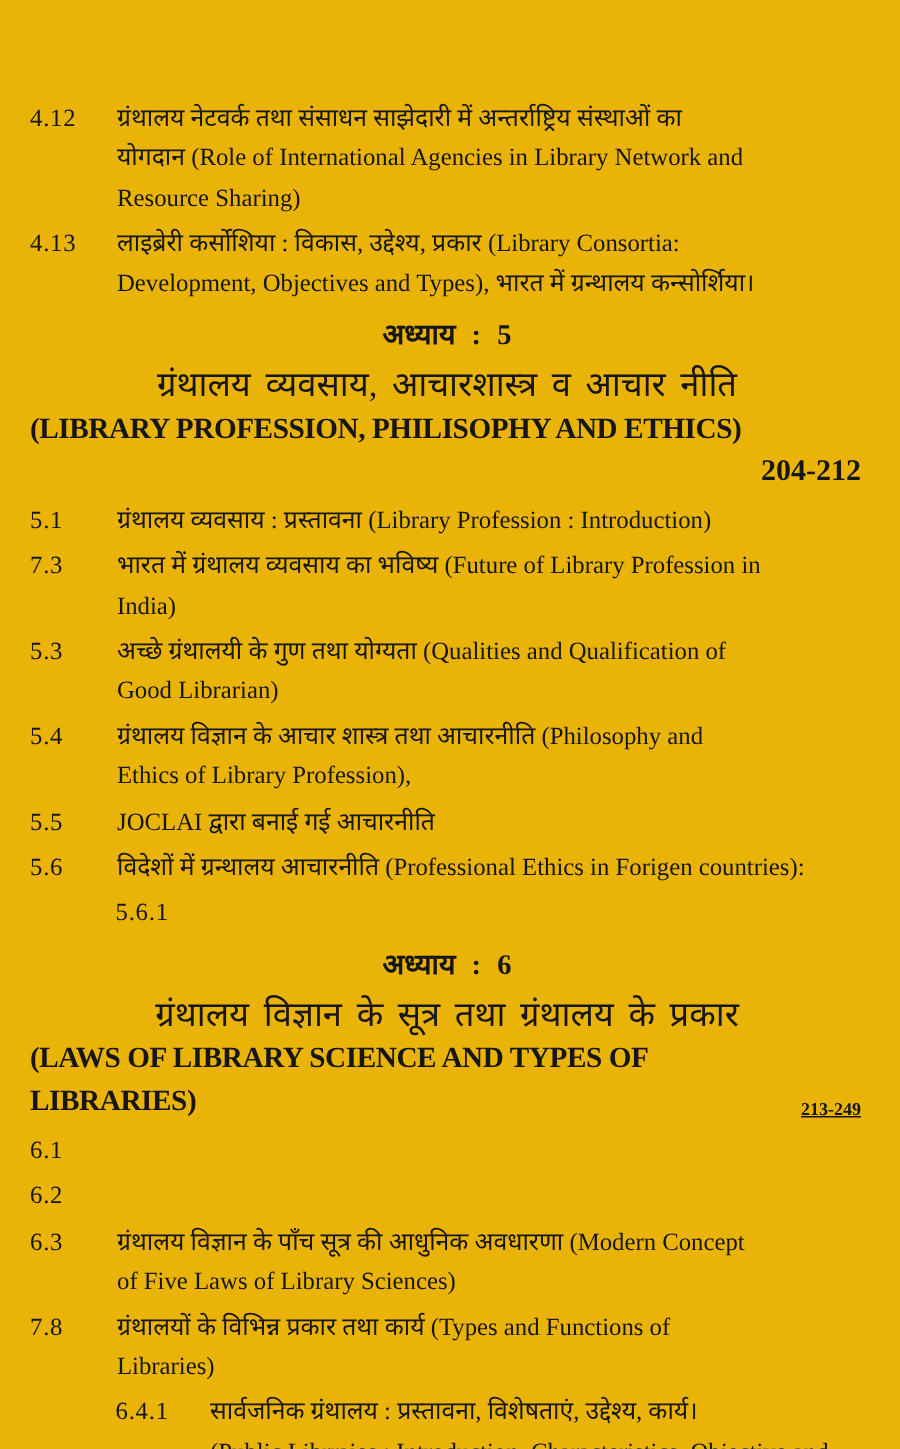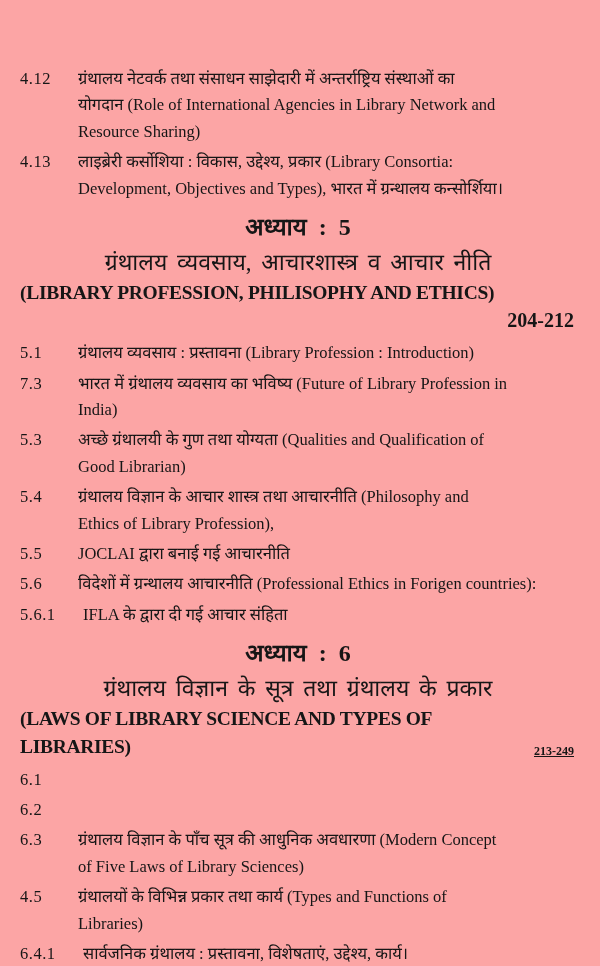--- a/index.html
+++ b/index.html
@@ -1,43 +1,43 @@
 <!DOCTYPE html>
 <html><head>
 <meta charset="utf-8">
 <style>
   html,body{margin:0;padding:0;background:#e9e9e9;}
   .page{
     position:relative;
     width:600px;height:966px;
     margin:0 auto;
-    background:#fca5a5;
+    background:#eab308;
     color:#161616;
     font-family:"Liberation Serif","DejaVu Serif",serif;
     overflow:hidden;
     box-sizing:border-box;
     padding:66px 24px 0 20px;
   }
   .entry{display:flex;align-items:flex-start;margin-bottom:4px;}
   .entry .num{
     width:58px;flex-shrink:0;
     font-size:16.5px;line-height:1.6;
     letter-spacing:0.5px;
   }
   .entry .txt{
     flex:1;
     font-size:16.5px;line-height:1.6;
     white-space:pre-line;
     text-align:justify;
   }
-  .entry.sub{margin-top:2px;}
+  .entry.sub{margin-left:57px;margin-top:2px;}
   .entry.sub .num{width:63px;}
   .chapter-label{
     text-align:center;font-weight:bold;
-    font-size:24px;line-height:1.25;
+    font-size:19px;line-height:1.25;
     margin:10px 0 6px 0;
     word-spacing:6px;
   }
   .chapter-title-hi{
     text-align:center;font-weight:normal;
     font-size:23px;line-height:1.3;
     word-spacing:4px;
   }
   .chapter-title-en{
     text-align:left;font-weight:bold;
@@ -104,21 +104,20 @@
   <div class="entry">
     <span class="num">5.5</span>
     <span class="txt">JOCLAI  द्वारा बनाई गई आचारनीति</span>
   </div>
   <div class="entry">
     <span class="num">5.6</span>
     <span class="txt">विदेशों में ग्रन्थालय आचारनीति (Professional Ethics in Forigen countries):</span>
   </div>
   <div class="entry sub">
     <span class="num">5.6.1</span>
-    <span class="txt">IFLA के द्वारा दी गई आचार संहिता</span>
   </div>
 
   <div class="chapter-label">अध्याय  :  6</div>
   <div class="chapter-title-hi">ग्रंथालय विज्ञान के सूत्र तथा ग्रंथालय के प्रकार</div>
   <div class="chapter-title-en">(LAWS OF LIBRARY SCIENCE AND TYPES OF</div>
   <div class="en-line2-wrap">
     <div class="chapter-title-en">LIBRARIES)</div>
     <span class="pages-abs">213-249</span>
   </div>
   <div class="spacer-sm"></div>
@@ -128,21 +127,21 @@
   </div>
   <div class="entry">
     <span class="num">6.2</span>
   </div>
   <div class="entry">
     <span class="num">6.3</span>
     <span class="txt">ग्रंथालय विज्ञान के पाँच सूत्र की आधुनिक अवधारणा (Modern Concept
 of Five Laws of  Library Sciences)</span>
   </div>
   <div class="entry">
-    <span class="num">4.5</span>
+    <span class="num">7.8</span>
     <span class="txt">ग्रंथालयों के विभिन्न प्रकार तथा कार्य (Types and Functions of
 Libraries)</span>
   </div>
   <div class="entry sub">
     <span class="num">6.4.1</span>
     <span class="txt">सार्वजनिक ग्रंथालय : प्रस्तावना, विशेषताएं, उद्देश्य, कार्य।
 (Public Librraies : Introduction, Characteristics, Objective and
 Functions)</span>
   </div>
 

